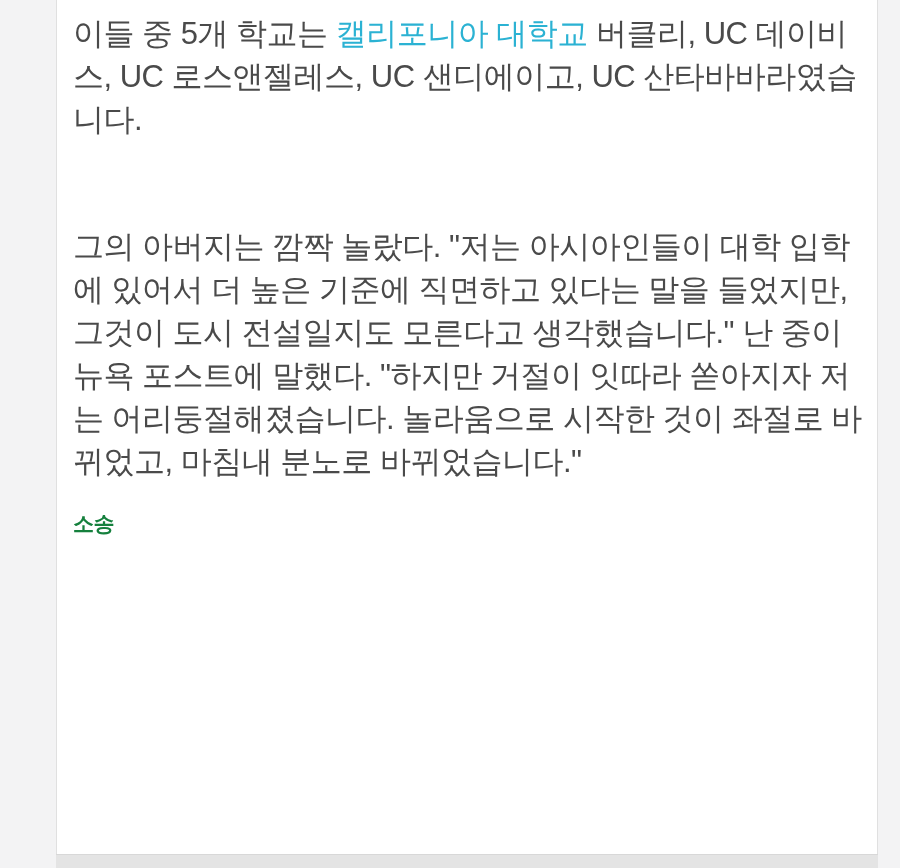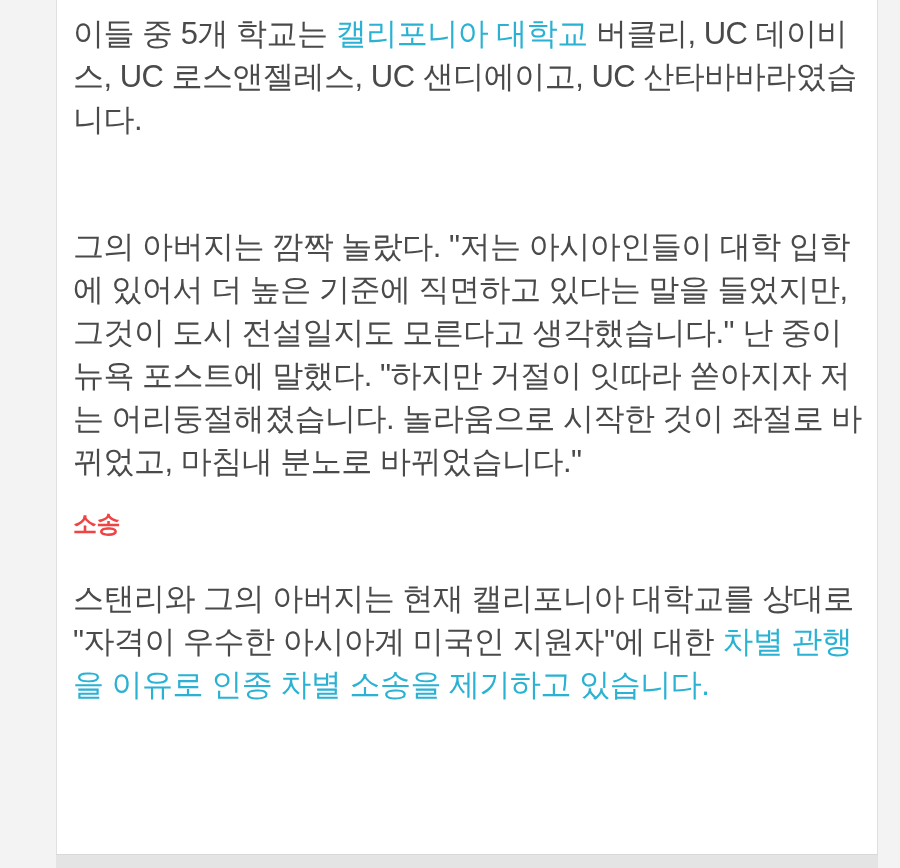--- a/index.html
+++ b/index.html
@@ -38,24 +38,24 @@
   .article-body a.inline-link {
     color: #2bb2d3;
     text-decoration: none;
     cursor: pointer;
   }
   .article-body .para-spacer {
     height: 56px;
   }
   .article-body h3.section-heading {
     margin: 0 0 40px 0;
-    font-size: 24px;
+    font-size: 21px;
     line-height: 26px;
     font-weight: 700;
-    color: #ef4444;
+    color: #15803d;
     letter-spacing: -0.5px;
   }
   .bottom-band {
     position: absolute;
     left: 56px;
     top: 854px;
     width: 828px;
     height: 14px;
     background: #e4e4e4;
     border-top: 1px solid #d8d8d8;
@@ -78,19 +78,18 @@
 <body>
 
 <div class="left-gutter"></div>
 
 <div class="article-panel">
   <div class="article-body" id="article-body">
       <p class="para"><span>이들 중 5개 학교는 </span><a class="inline-link">캘리포니아 대학교</a><span> 버클리, UC 데이비스, UC 로스앤젤레스, UC 샌디에이고, UC 산타바바라였습니다.</span></p>
       <div class="para-spacer"></div>
       <p class="para"><span>그의 아버지는 깜짝 놀랐다. "저는 아시아인들이 대학 입학에 있어서 더 높은 기준에 직면하고 있다는 말을 들었지만, 그것이 도시 전설일지도 모른다고 생각했습니다." 난 중이 뉴욕 포스트에 말했다. "하지만 거절이 잇따라 쏟아지자 저는 어리둥절해졌습니다. 놀라움으로 시작한 것이 좌절로 바뀌었고, 마침내 분노로 바뀌었습니다."</span></p>
       <h3 class="section-heading">소송</h3>
-      <p class="para"><span>스탠리와 그의 아버지는 현재 캘리포니아 대학교를 상대로 "자격이 우수한 아시아계 미국인 지원자"에 대한 </span><a class="inline-link">차별 관행을 이유로 인종 차별 소송을 제기하고 있습니다.</a></p>
     </div>
 </div>
 
 <div class="bottom-band"></div>
 
 <div class="right-gutter"></div>
 
 </body></html>

